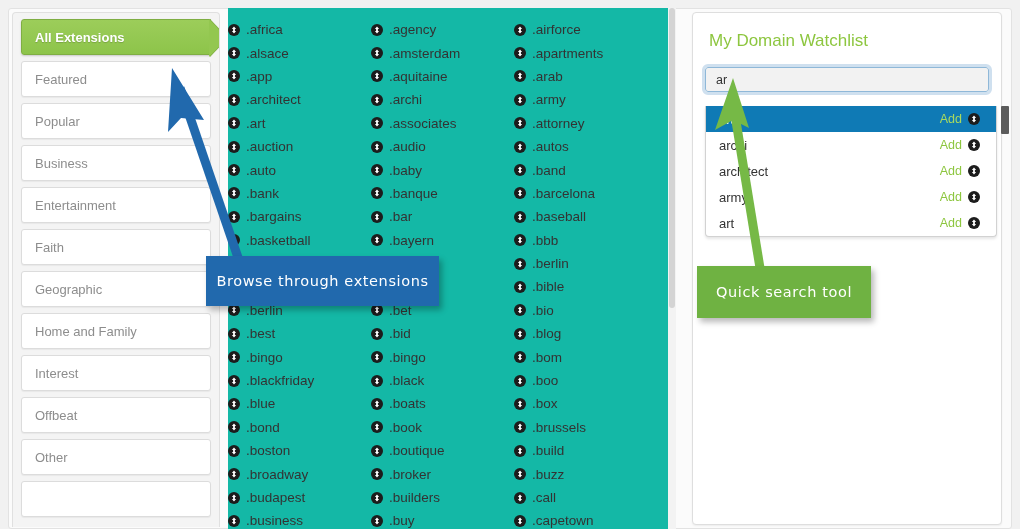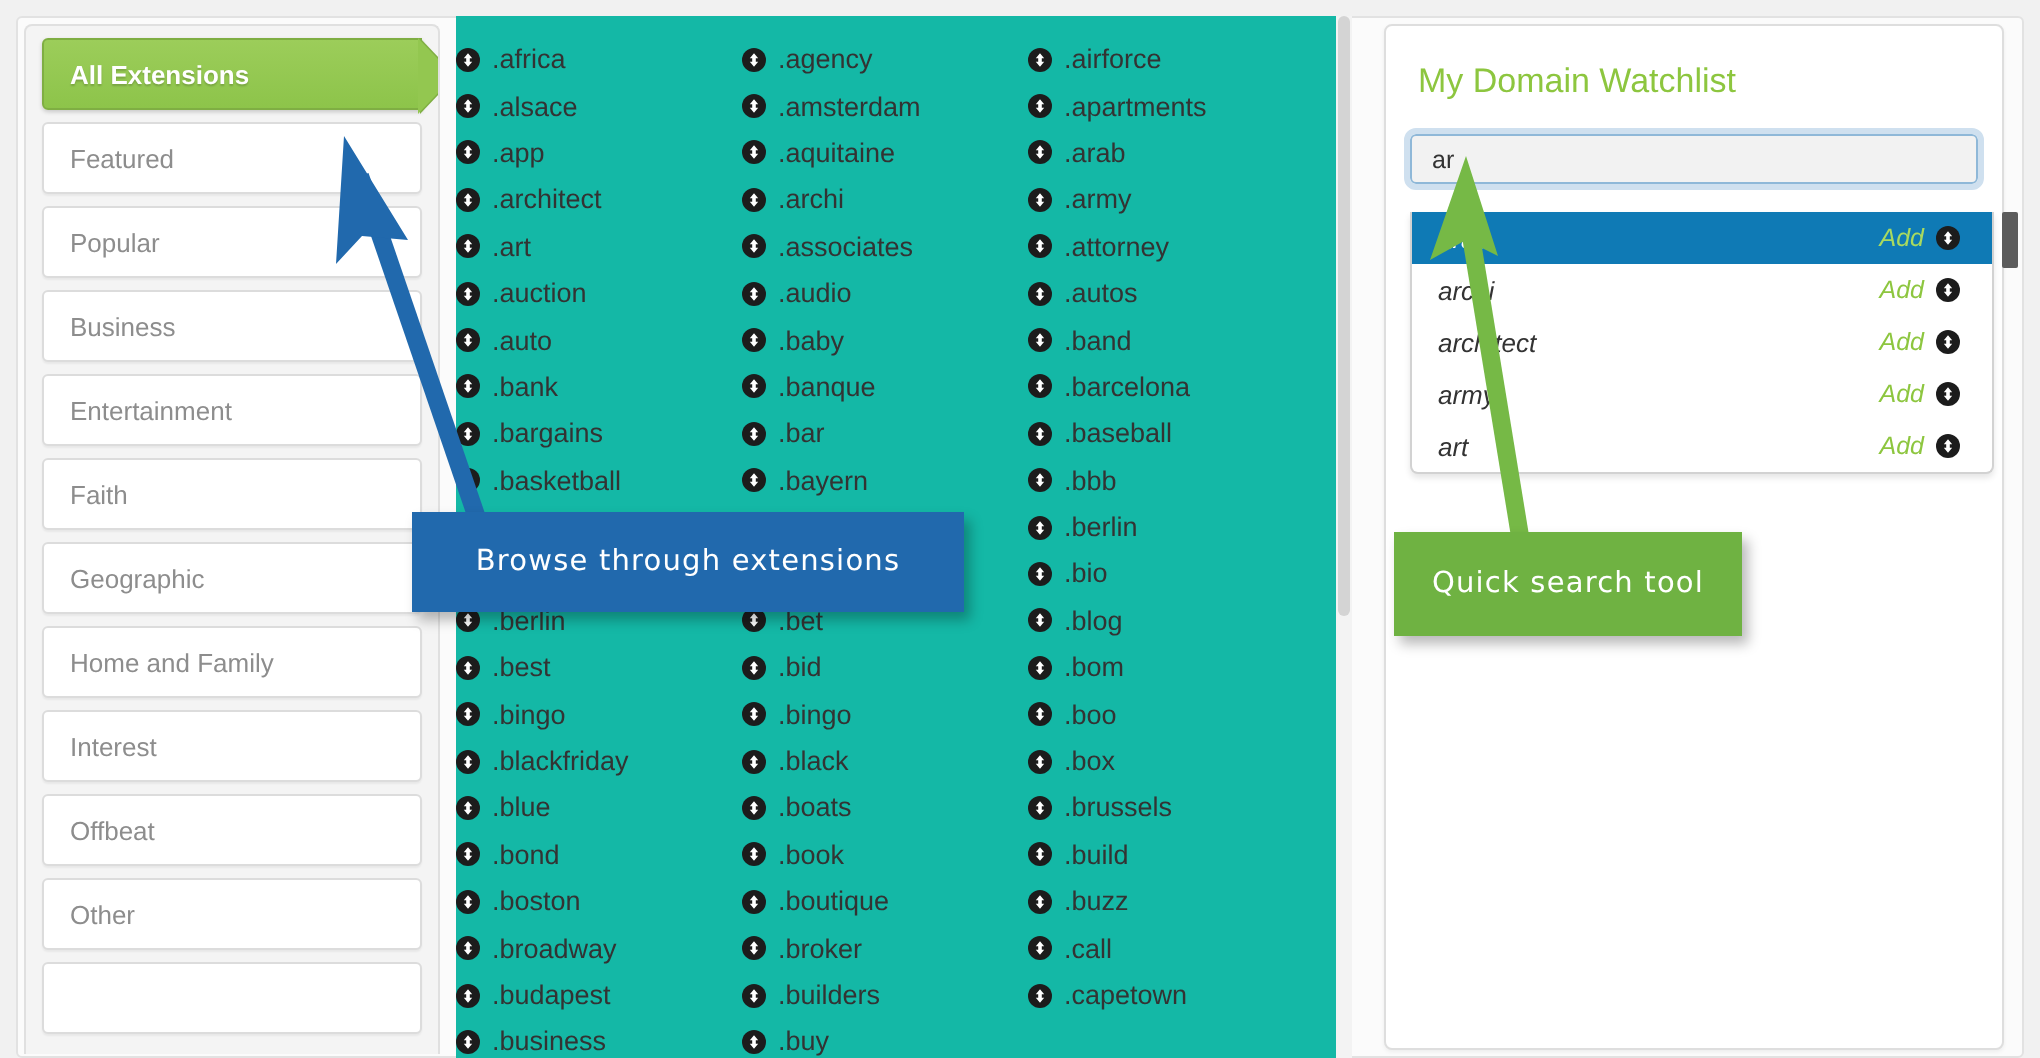--- a/index.html
+++ b/index.html
@@ -159,21 +159,20 @@
   .suggest-list {
     position: absolute;
     left: 12px; top: 93px;
     width: 292px;
     background: #ffffff;
     border: 1px solid #d2d2d2;
     border-top: none;
     border-radius: 0 0 4px 4px;
     box-shadow: 0 2px 3px rgba(0,0,0,.10);
     overflow: hidden;
-    font-style: italic;
   }
   .suggest-row {
     display: flex;
     align-items: center;
     justify-content: space-between;
     height: 26px;
     padding: 0 10px 0 13px;
     font-size: 13px;
     color: #333333;
   }
@@ -204,21 +203,21 @@
     align-items: center;
     justify-content: center;
     font-family: "DejaVu Sans", sans-serif;
     font-size: 14.5px;
     color: #ffffff;
     box-shadow: 3px 4px 6px rgba(0,0,0,.28);
     letter-spacing: .6px;
   }
   .callout-blue {
     left: 206px; top: 256px;
-    width: 276px; height: 50px;
+    width: 233px; height: 50px;
     background: #2169ad;
   }
   .callout-green {
     left: 697px; top: 266px;
     width: 174px; height: 52px;
     background: #6fb242;
   }
   .arrow-svg {
     position: absolute;
     left: 0; top: 0;
@@ -769,20 +768,29 @@
             <span>.bbb</span>
           </div>
           <div class="ext-row">
             <span class="plus-icon">
               <svg width="12" height="12" viewBox="0 0 12 12">
                 <circle cx="6" cy="6" r="6" fill="#1c1c1c"></circle>
                 <path d="M6 2.6 L8.1 5.1 L6.9 5.1 L6.9 6.9 L8.1 6.9 L6 9.4 L3.9 6.9 L5.1 6.9 L5.1 5.1 L3.9 5.1 Z" fill="#ffffff"></path>
               </svg>
             </span>
             <span>.berlin</span>
+          </div>
+          <div class="ext-row">
+            <span class="plus-icon">
+              <svg width="12" height="12" viewBox="0 0 12 12">
+                <circle cx="6" cy="6" r="6" fill="#1c1c1c"></circle>
+                <path d="M6 2.6 L8.1 5.1 L6.9 5.1 L6.9 6.9 L8.1 6.9 L6 9.4 L3.9 6.9 L5.1 6.9 L5.1 5.1 L3.9 5.1 Z" fill="#ffffff"></path>
+              </svg>
+            </span>
+            <span>.bible</span>
           </div>
           <div class="ext-row">
             <span class="plus-icon">
               <svg width="12" height="12" viewBox="0 0 12 12">
                 <circle cx="6" cy="6" r="6" fill="#1c1c1c"></circle>
                 <path d="M6 2.6 L8.1 5.1 L6.9 5.1 L6.9 6.9 L8.1 6.9 L6 9.4 L3.9 6.9 L5.1 6.9 L5.1 5.1 L3.9 5.1 Z" fill="#ffffff"></path>
               </svg>
             </span>
             <span>.bio</span>
           </div>

